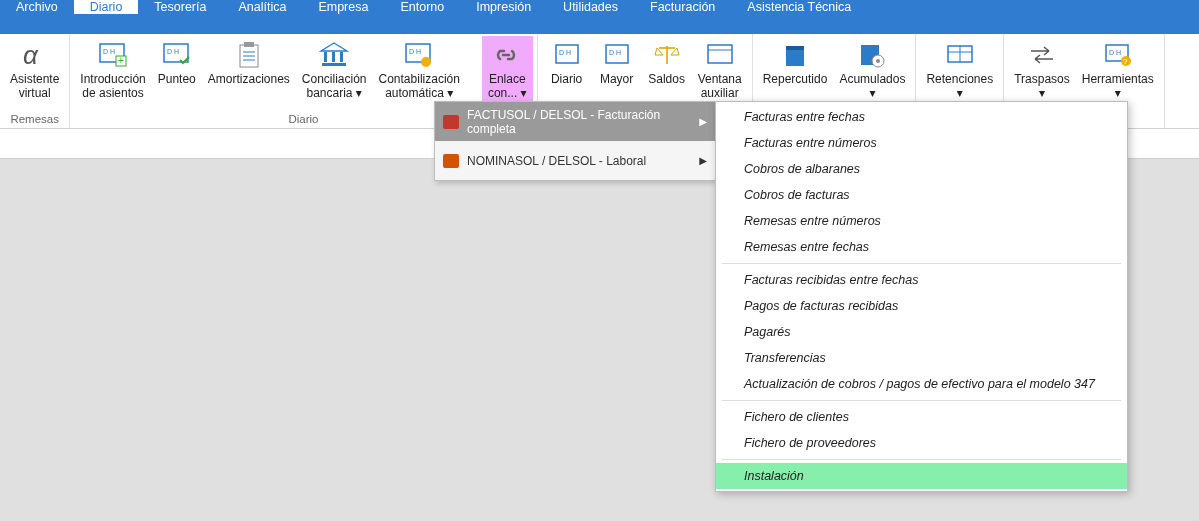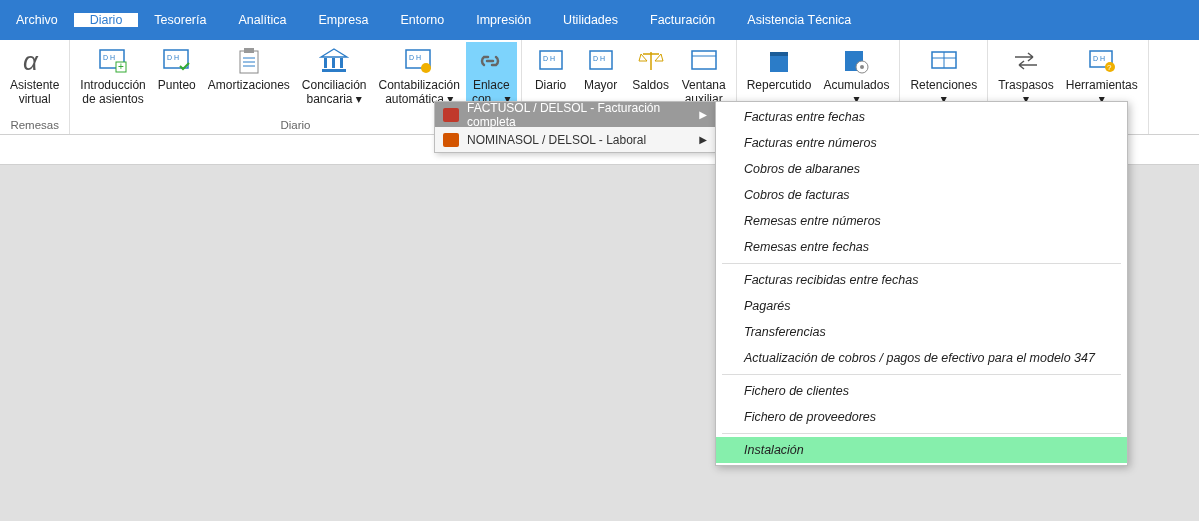--- a/index.html
+++ b/index.html
@@ -1,37 +1,37 @@
 <!DOCTYPE html>
 <html><head>
 <meta charset="utf-8">
 <style>
   * { box-sizing: border-box; margin: 0; padding: 0; font-family: "Segoe UI", Tahoma, sans-serif; }
   body { background: #e0e0e0; width: 1199px; height: 521px; overflow: hidden; font-size: 12px; color: #333; }
 
   
-  .menubar { display: flex; background: #2f7cd0; color: #fff; height: 40px; align-items: center; }
+  .menubar { display: flex; background: #2f7cd0; color: #fff; height: 34px; align-items: flex-start; }
   .menubar .item { padding: 0 16px; display: flex; align-items: center; cursor: pointer; font-size: 12.5px; }
   .menubar .item.active { background: #fff; color: #2f7cd0; }
 
   
   .ribbon { display: flex; background: #fff; border-bottom: 1px solid #d0d0d0; height: 95px; }
   .group { display: flex; flex-direction: column; border-right: 1px solid #e0e0e0; padding: 2px 4px 0 4px; }
   .group-buttons { display: flex; flex: 1; align-items: flex-start; }
   .group-label { text-align: center; color: #666; font-size: 11.5px; padding: 2px 0 3px 0; }
   .rbtn { display: flex; flex-direction: column; align-items: center; padding: 3px 6px 0 6px; cursor: pointer; text-align: center; line-height: 1.15; min-width: 50px; }
   .rbtn .icon { width: 32px; height: 32px; display: flex; align-items: center; justify-content: center; }
   .rbtn .lbl { margin-top: 2px; font-size: 12px; color: #222; white-space: pre-line; }
-  .rbtn.active { background: #7dd3fc; }
+  .rbtn.active { background: #f0abfc; margin-left: 16px; }
 
   .workspace { background: #fff; height: 30px; border-bottom: 1px solid #d0d0d0; }
 
   
   .submenu1 { position: absolute; left: 434px; top: 101px; width: 282px; background: #f5f5f5; border: 1px solid #bdbdbd; box-shadow: 2px 2px 6px rgba(0,0,0,0.2); }
-  .submenu1 .row { display: flex; align-items: center; height: 25px; padding: 0 8px; cursor: pointer; position: relative; font-size: 12px; }
+  .submenu1 .row { display: flex; align-items: center; height: 39px; padding: 0 8px; cursor: pointer; position: relative; font-size: 12px; }
   .submenu1 .row.sel { background: #9a9a9a; color: #fff; }
   .submenu1 .row .txt { flex: 1; margin-left: 8px; }
   .submenu1 .row .arrow { font-size: 10px; }
   .appicon { width: 16px; height: 14px; display:inline-block; border-radius: 2px; }
   .appicon.red { background: #c0392b; }
   .appicon.org { background: #d35400; }
 
   
   .submenu2 { position: absolute; left: 715px; top: 101px; width: 413px; background: #fff; border: 1px solid #bdbdbd; box-shadow: 2px 2px 8px rgba(0,0,0,0.25); padding: 2px 0; }
   .submenu2 .mi { padding: 6px 28px; cursor: pointer; font-size: 12.5px; color: #222; font-style: italic; }
@@ -280,20 +280,21 @@
 
 <div class="submenu2" id="submenu2">
     <div class="mi">Facturas entre fechas</div>
     <div class="mi">Facturas entre números</div>
     <div class="mi">Cobros de albaranes</div>
     <div class="mi">Cobros de facturas</div>
     <div class="mi">Remesas entre números</div>
     <div class="mi">Remesas entre fechas</div>
     <div class="sep"></div>
     <div class="mi">Facturas recibidas entre fechas</div>
+    <div class="mi">Pagos de facturas recibidas</div>
     <div class="mi">Pagarés</div>
     <div class="mi">Transferencias</div>
     <div class="mi">Actualización de cobros / pagos de efectivo para el modelo 347</div>
     <div class="sep"></div>
     <div class="mi">Fichero de clientes</div>
     <div class="mi">Fichero de proveedores</div>
     <div class="sep"></div>
     <div class="mi hl">Instalación</div>
   </div>
 

